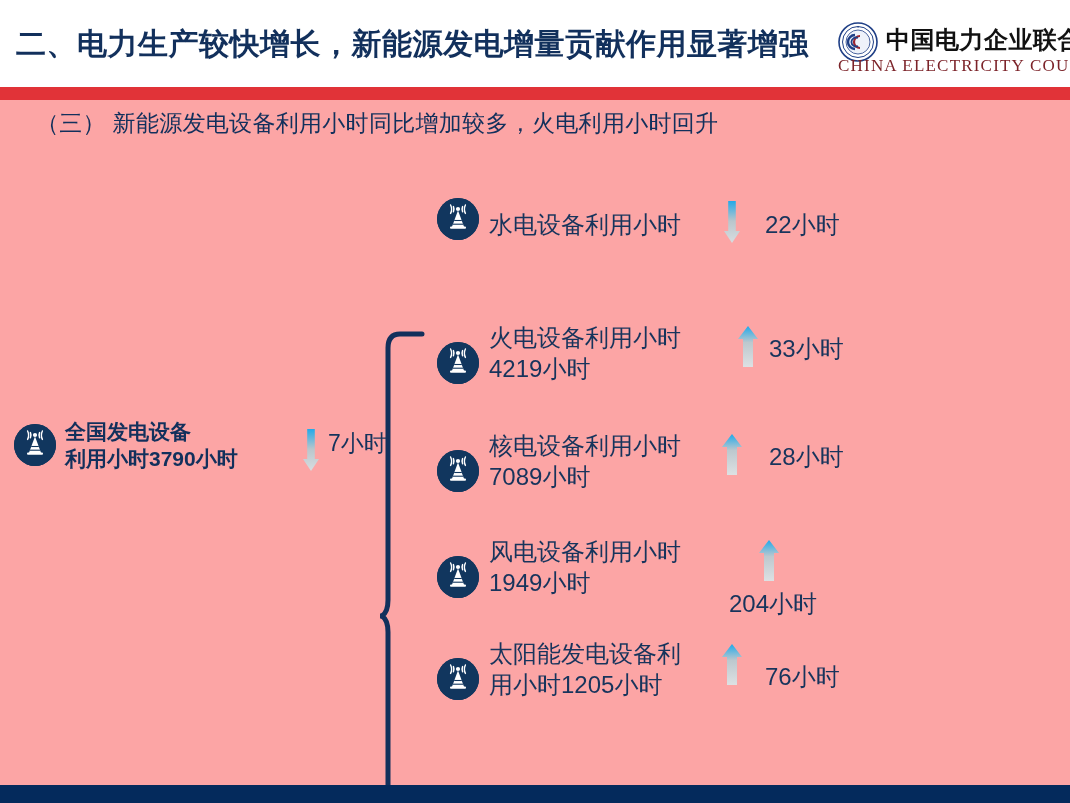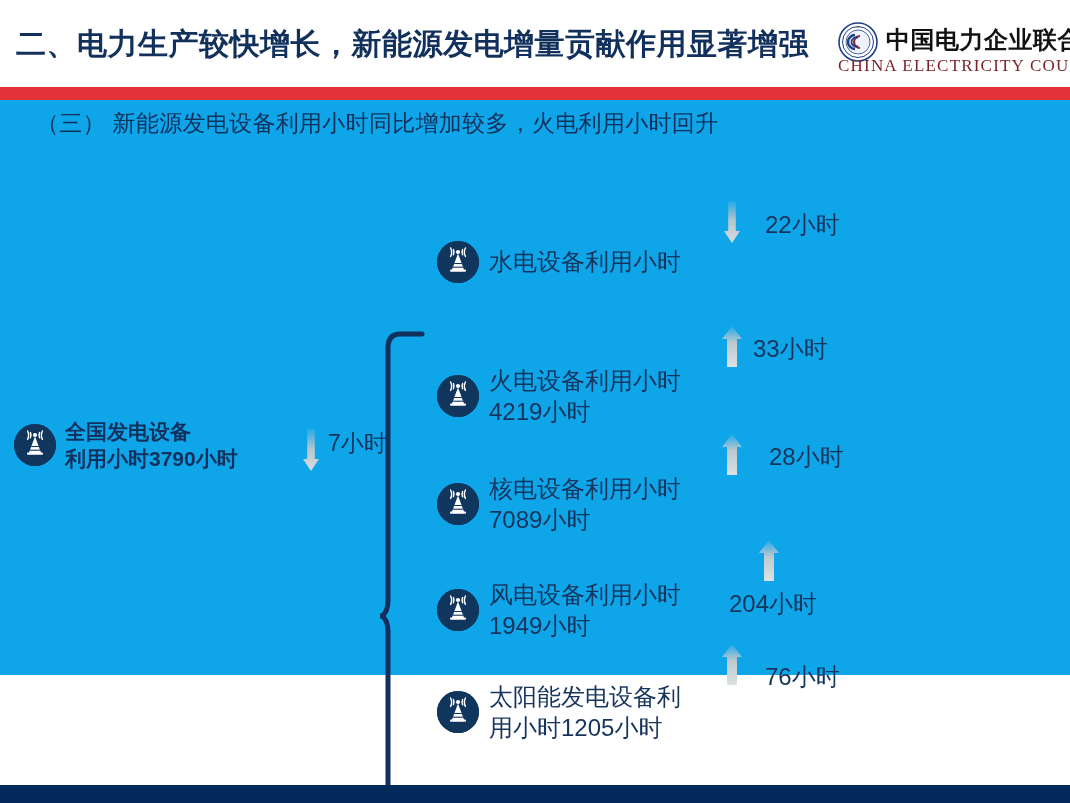--- a/index.html
+++ b/index.html
@@ -4,22 +4,22 @@
 <style>
   * { box-sizing: border-box; margin: 0; padding: 0; }
   html, body {
     width: 1070px; height: 803px;
     background: #ffffff;
     font-family: "Liberation Sans", "DejaVu Sans", sans-serif;
     overflow: hidden;
   }
   .slide {
     position: relative;
-    width: 1070px; height: 675px;
-    background: #0ea5e9;
+    width: 1070px; height: 803px;
+    background: #fca5a5;
   }
 
   
   .header {
     position: absolute;
     left: 0; top: 0;
     width: 1070px; height: 87px;
     background: #ffffff;
   }
   .header-title {
@@ -134,22 +134,21 @@
     width: 560px;
   }
   .item {
     position: absolute;
     left: 0;
     width: 560px;
     display: block;
   }
   .item-row {
     display: flex;
-    align-items: center;
-    margin-top: 43px;
+    align-items: flex-end;
   }
   .item-icon {
     width: 42px; height: 42px;
     border-radius: 50%;
     background: #11365e;
     flex: 0 0 42px;
     position: relative;
     margin-top: 0px;
   }
   .item-icon svg { position: absolute; left: 0; top: 0; }
@@ -333,21 +332,21 @@
                 <line x1="17.2" y1="22.5" x2="24.8" y2="22.5"></line>
                 <line x1="15.9" y1="26.2" x2="26.1" y2="26.2"></line>
               </g>
             </svg>
           </div>
           <div class="item-text">
             <div>火电设备利用小时</div>
             <div>4219小时</div>
           </div>
         </div>
-        <div class="item-delta" style="left:284px;">
+        <div class="item-delta" style="left:300px;">
           <span class="arrow">
             <svg width="22" height="46" viewBox="0 0 22 46">
               <defs>
                 <linearGradient id="gup2" x1="0" y1="0" x2="0" y2="1">
                   <stop offset="0%" stop-color="#1ea9ea"></stop>
                   <stop offset="40%" stop-color="#bcc8ce"></stop>
                   <stop offset="100%" stop-color="#dde1e3"></stop>
                 </linearGradient>
               </defs>
               <path d="M11 2 L21 15 L16 15 L16 43 L6 43 L6 15 L1 15 Z" fill="url(#gup2)"></path>

